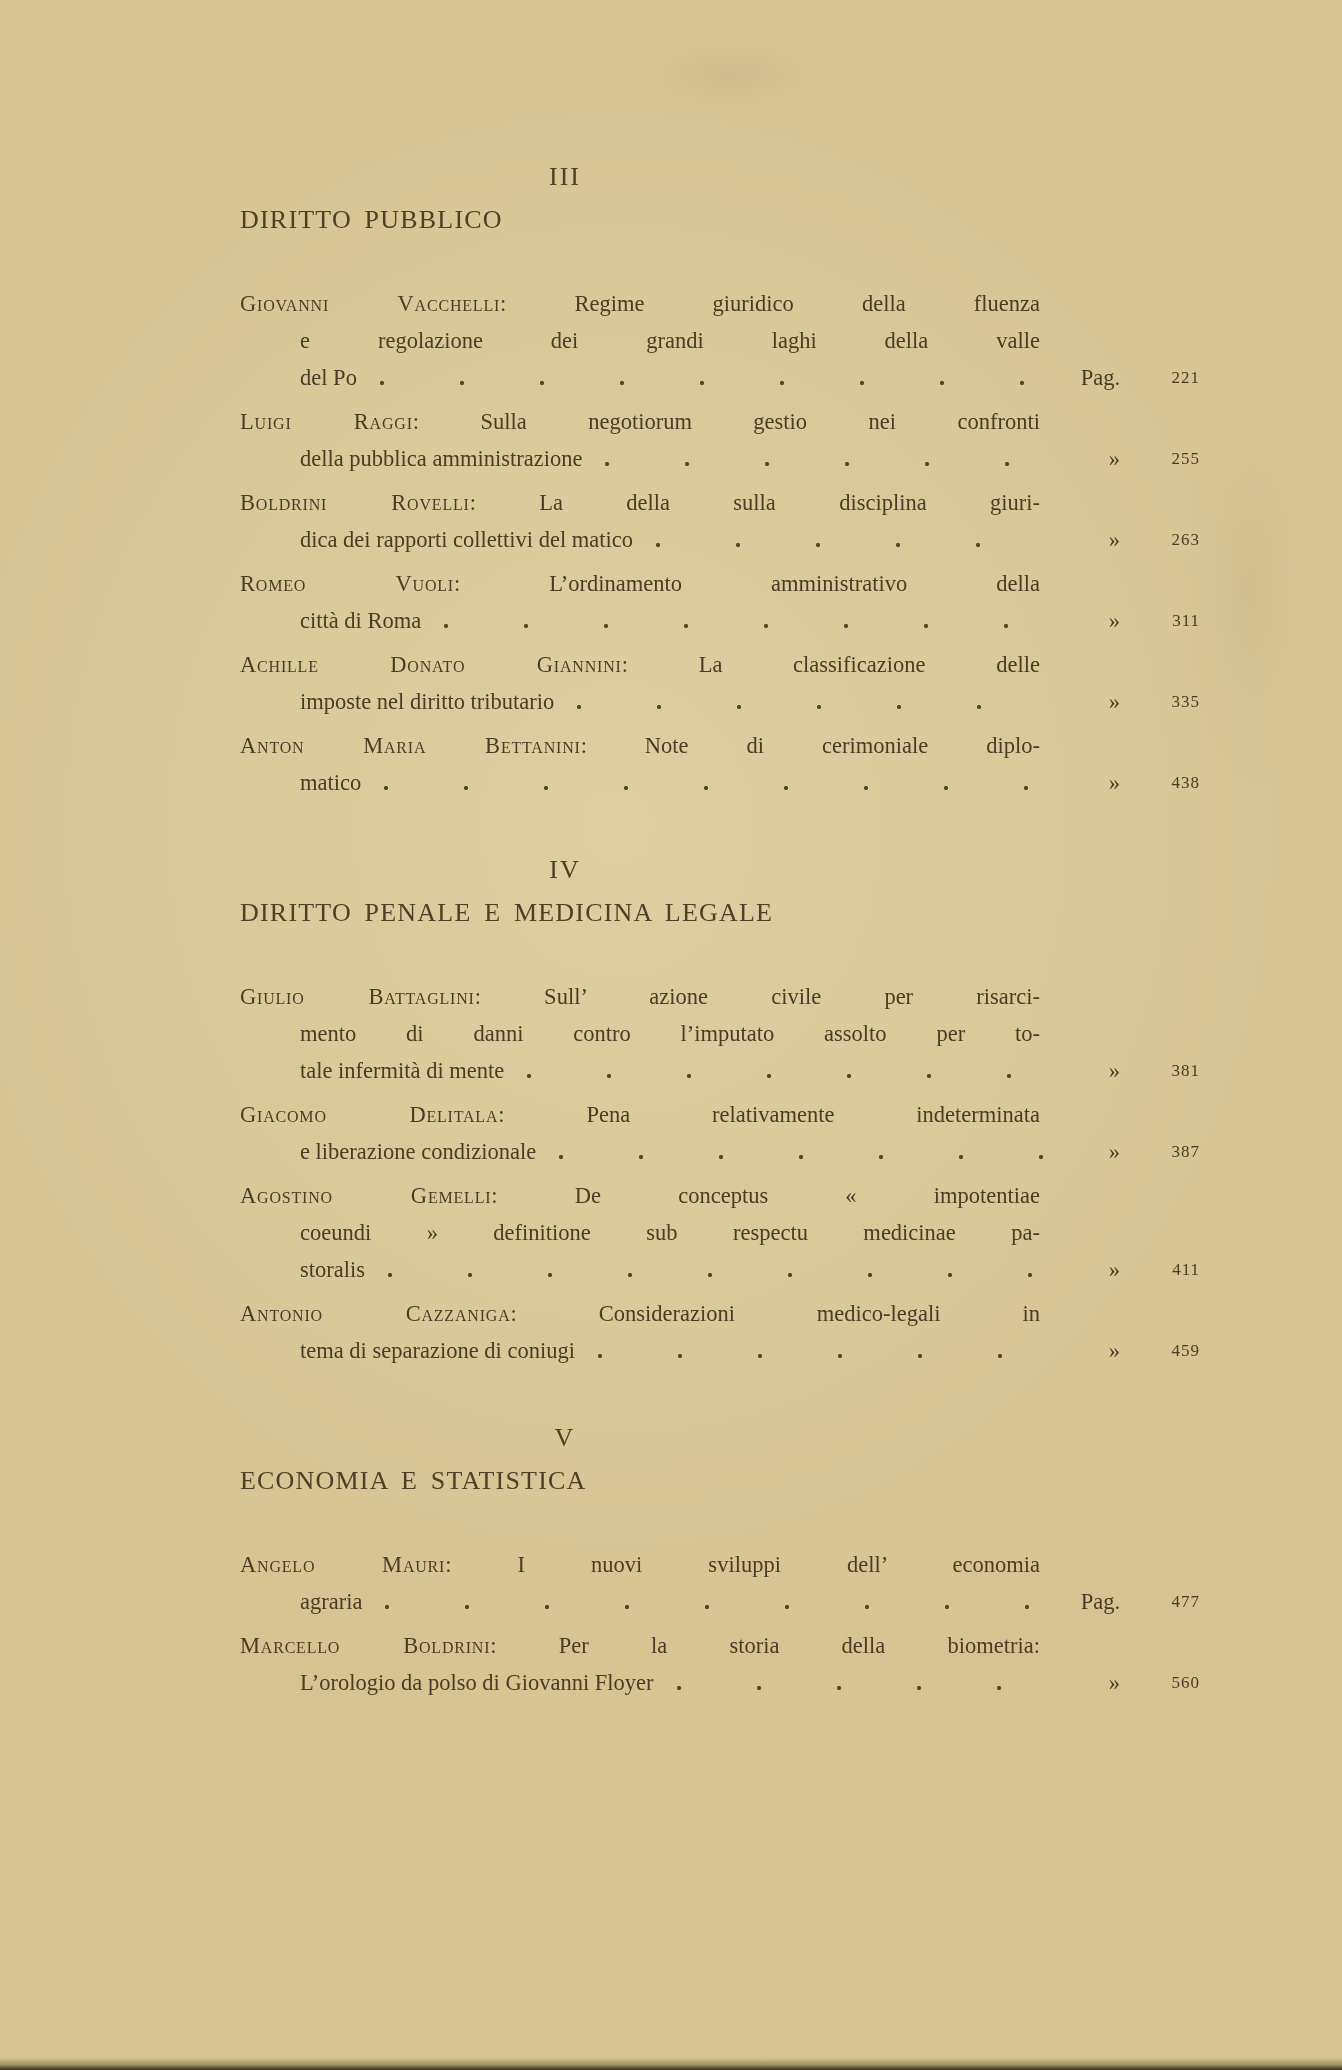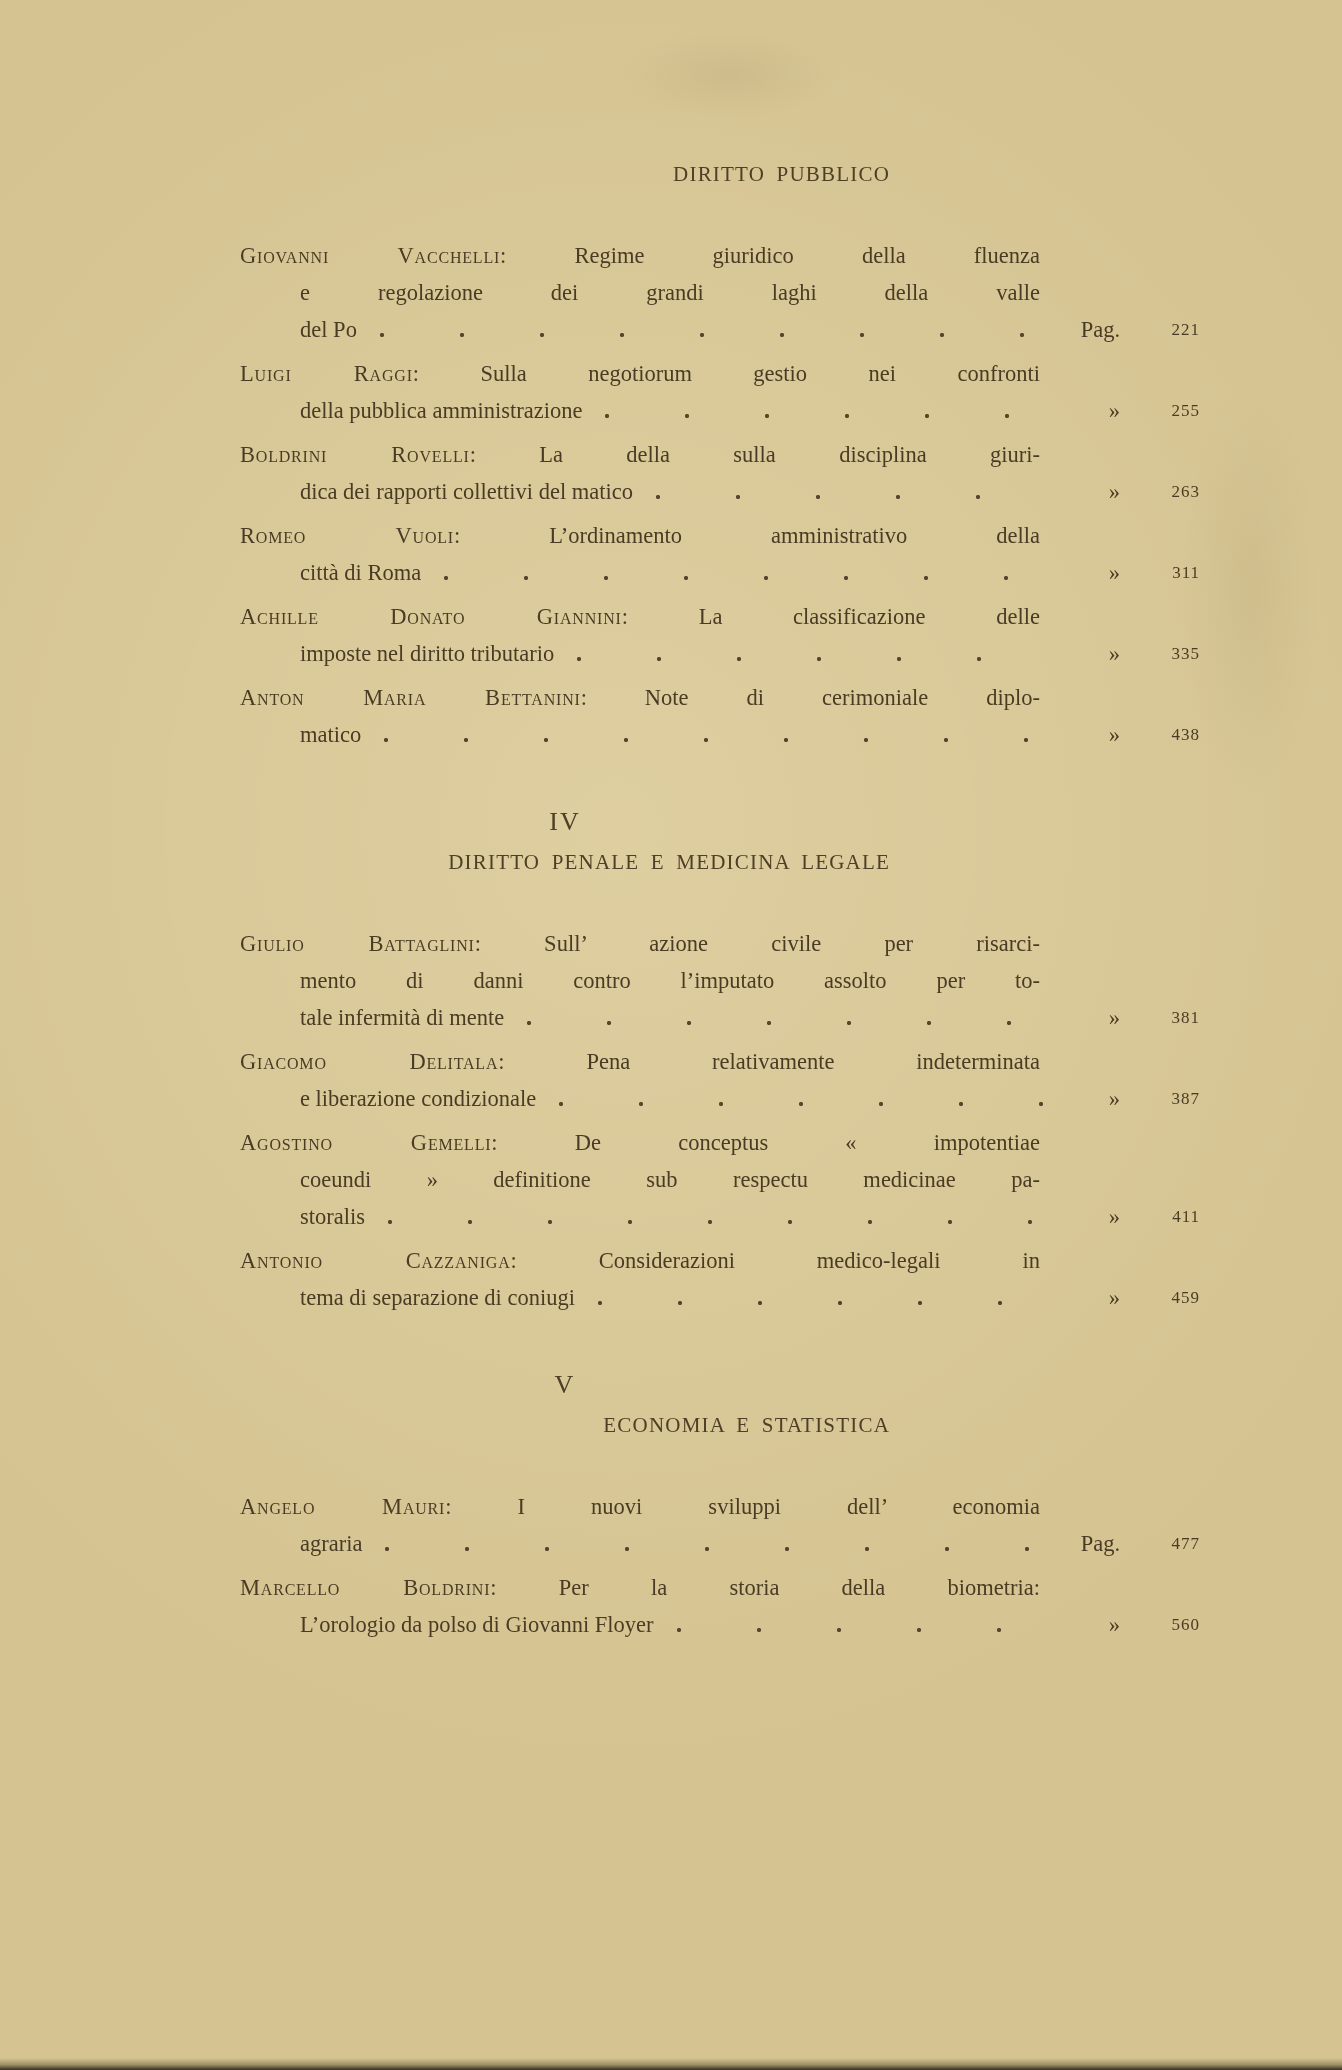--- a/index.html
+++ b/index.html
@@ -51,22 +51,22 @@
     margin-left: 240px;
     text-align: center;
     font-size: 26px;
     letter-spacing: 2px;
     color: #4e4026;
     margin-bottom: 13px;
   }
   .section-title {
     width: 650px;
     margin-left: 240px;
-    text-align: right;
-    font-size: 21px;
+    text-align: left;
+    font-size: 26px;
     letter-spacing: 1.2px;
     word-spacing: 5px;
     color: #4e4026;
     margin-bottom: 50px;
   }
   .entries {
     margin-left: 240px;
     width: 960px;
   }
   .entry {
@@ -121,20 +121,21 @@
 </head>
 <body>
 
 <div class="paper"></div>
 <div class="smudge-a"></div>
 <div class="smudge-b"></div>
 
 <div class="content">
 
   <div class="section">
+    <div class="section-number">III</div>
     <div class="section-title">DIRITTO PUBBLICO</div>
     <div class="entries">
 
       <div class="entry">
         <div class="line-first"><span class="author">Giovanni Vacchelli</span><span>: Regime giuridico della fluenza</span></div>
         <div class="line-mid">e regolazione dei grandi laghi della valle</div>
         <div class="line-last">
           <span>del Po</span>
           <span class="dots"></span>
           <span class="ref">Pag.</span>

